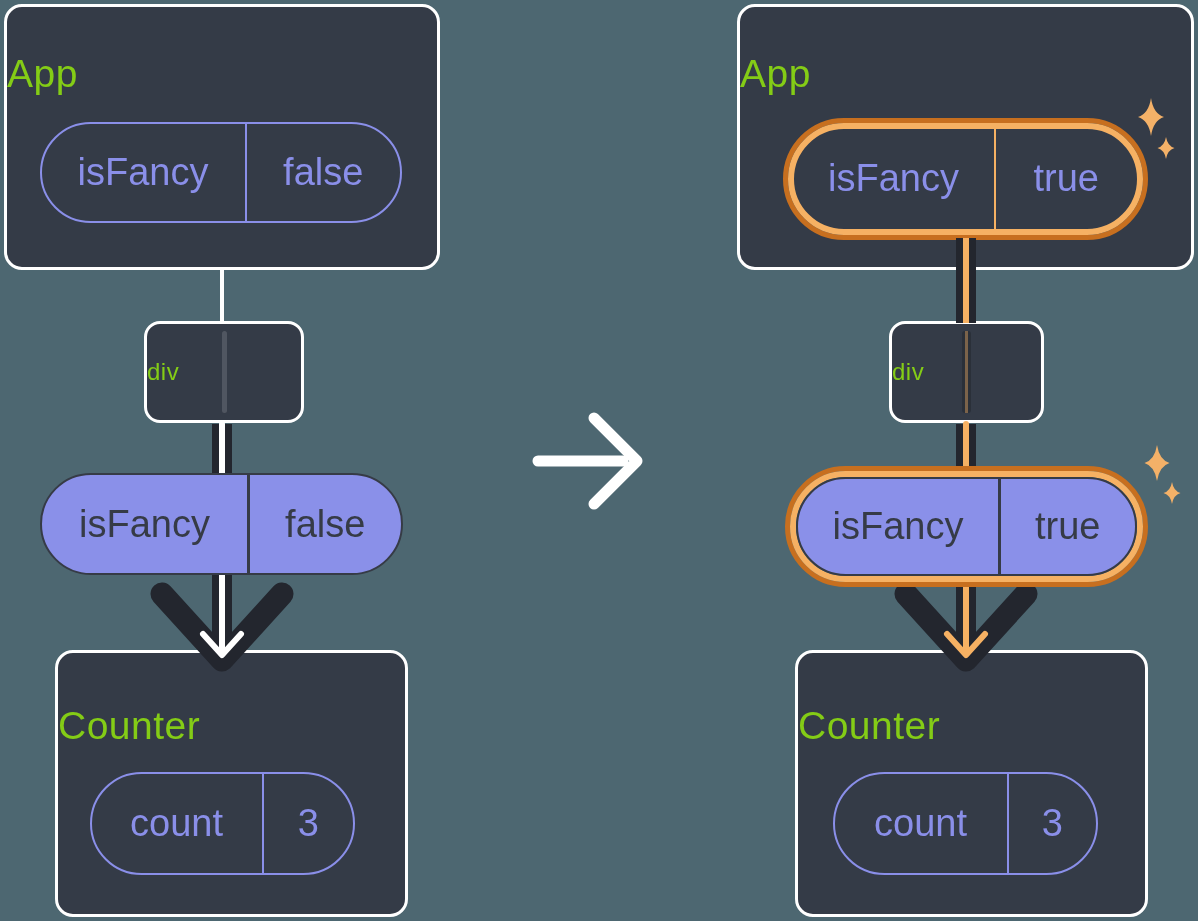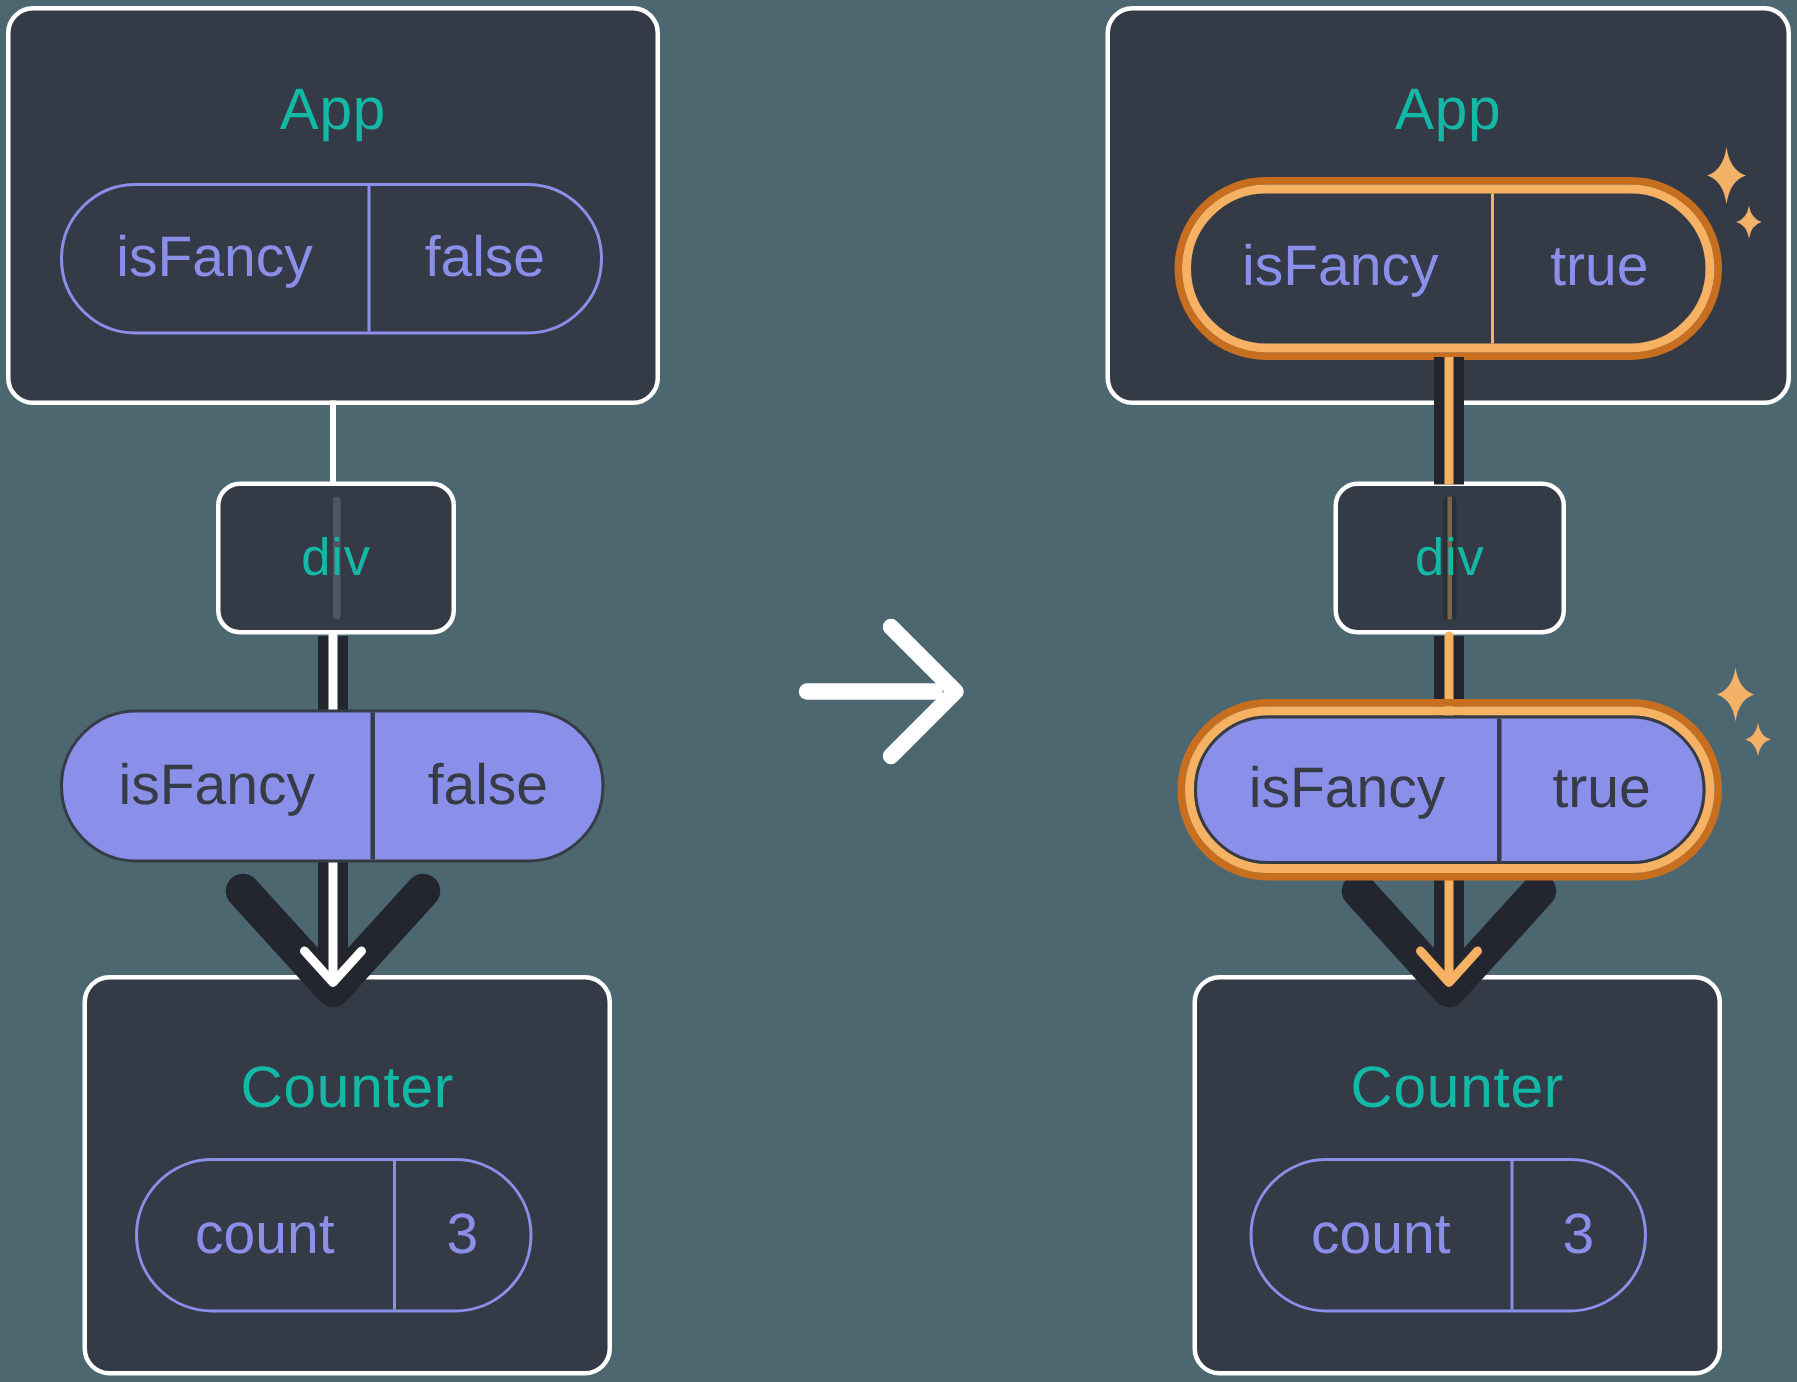--- a/index.html
+++ b/index.html
@@ -13,24 +13,24 @@
   .connector-layer{z-index:2;}
   .sparkle-layer{z-index:6;}
 
   
   .card{
     position:absolute;box-sizing:border-box;z-index:1;
     background:#343b47;border:3.5px solid #ffffff;border-radius:18px;
   }
   .card-title{
     position:absolute;left:0;right:0;top:44px;height:46px;line-height:46px;
-    text-align:center;color:#14b8a6;font-size:39px;font-weight:500;letter-spacing:0.5px;
+    color:#84cc16;font-size:39px;font-weight:500;letter-spacing:0.5px;
   }
   .div-card{border-radius:16px;}
-  .div-card .card-title{top:0;height:95px;line-height:95px;font-size:35px;}
+  .div-card .card-title{top:0;height:95px;line-height:95px;font-size:24px;}
   .ghost-line{
     position:absolute;left:50%;top:7px;bottom:7px;width:5px;margin-left:-2.5px;
     background:rgba(255,255,255,0.14);border-radius:3px;
   }
   .ghost-line.orange-ghost{
     width:9px;margin-left:-4.5px;background:rgba(20,22,28,0.30);
   }
   .ghost-core{
     position:absolute;left:50%;top:0;bottom:0;width:3px;margin-left:-1.5px;
     background:rgba(246,177,99,0.40);

